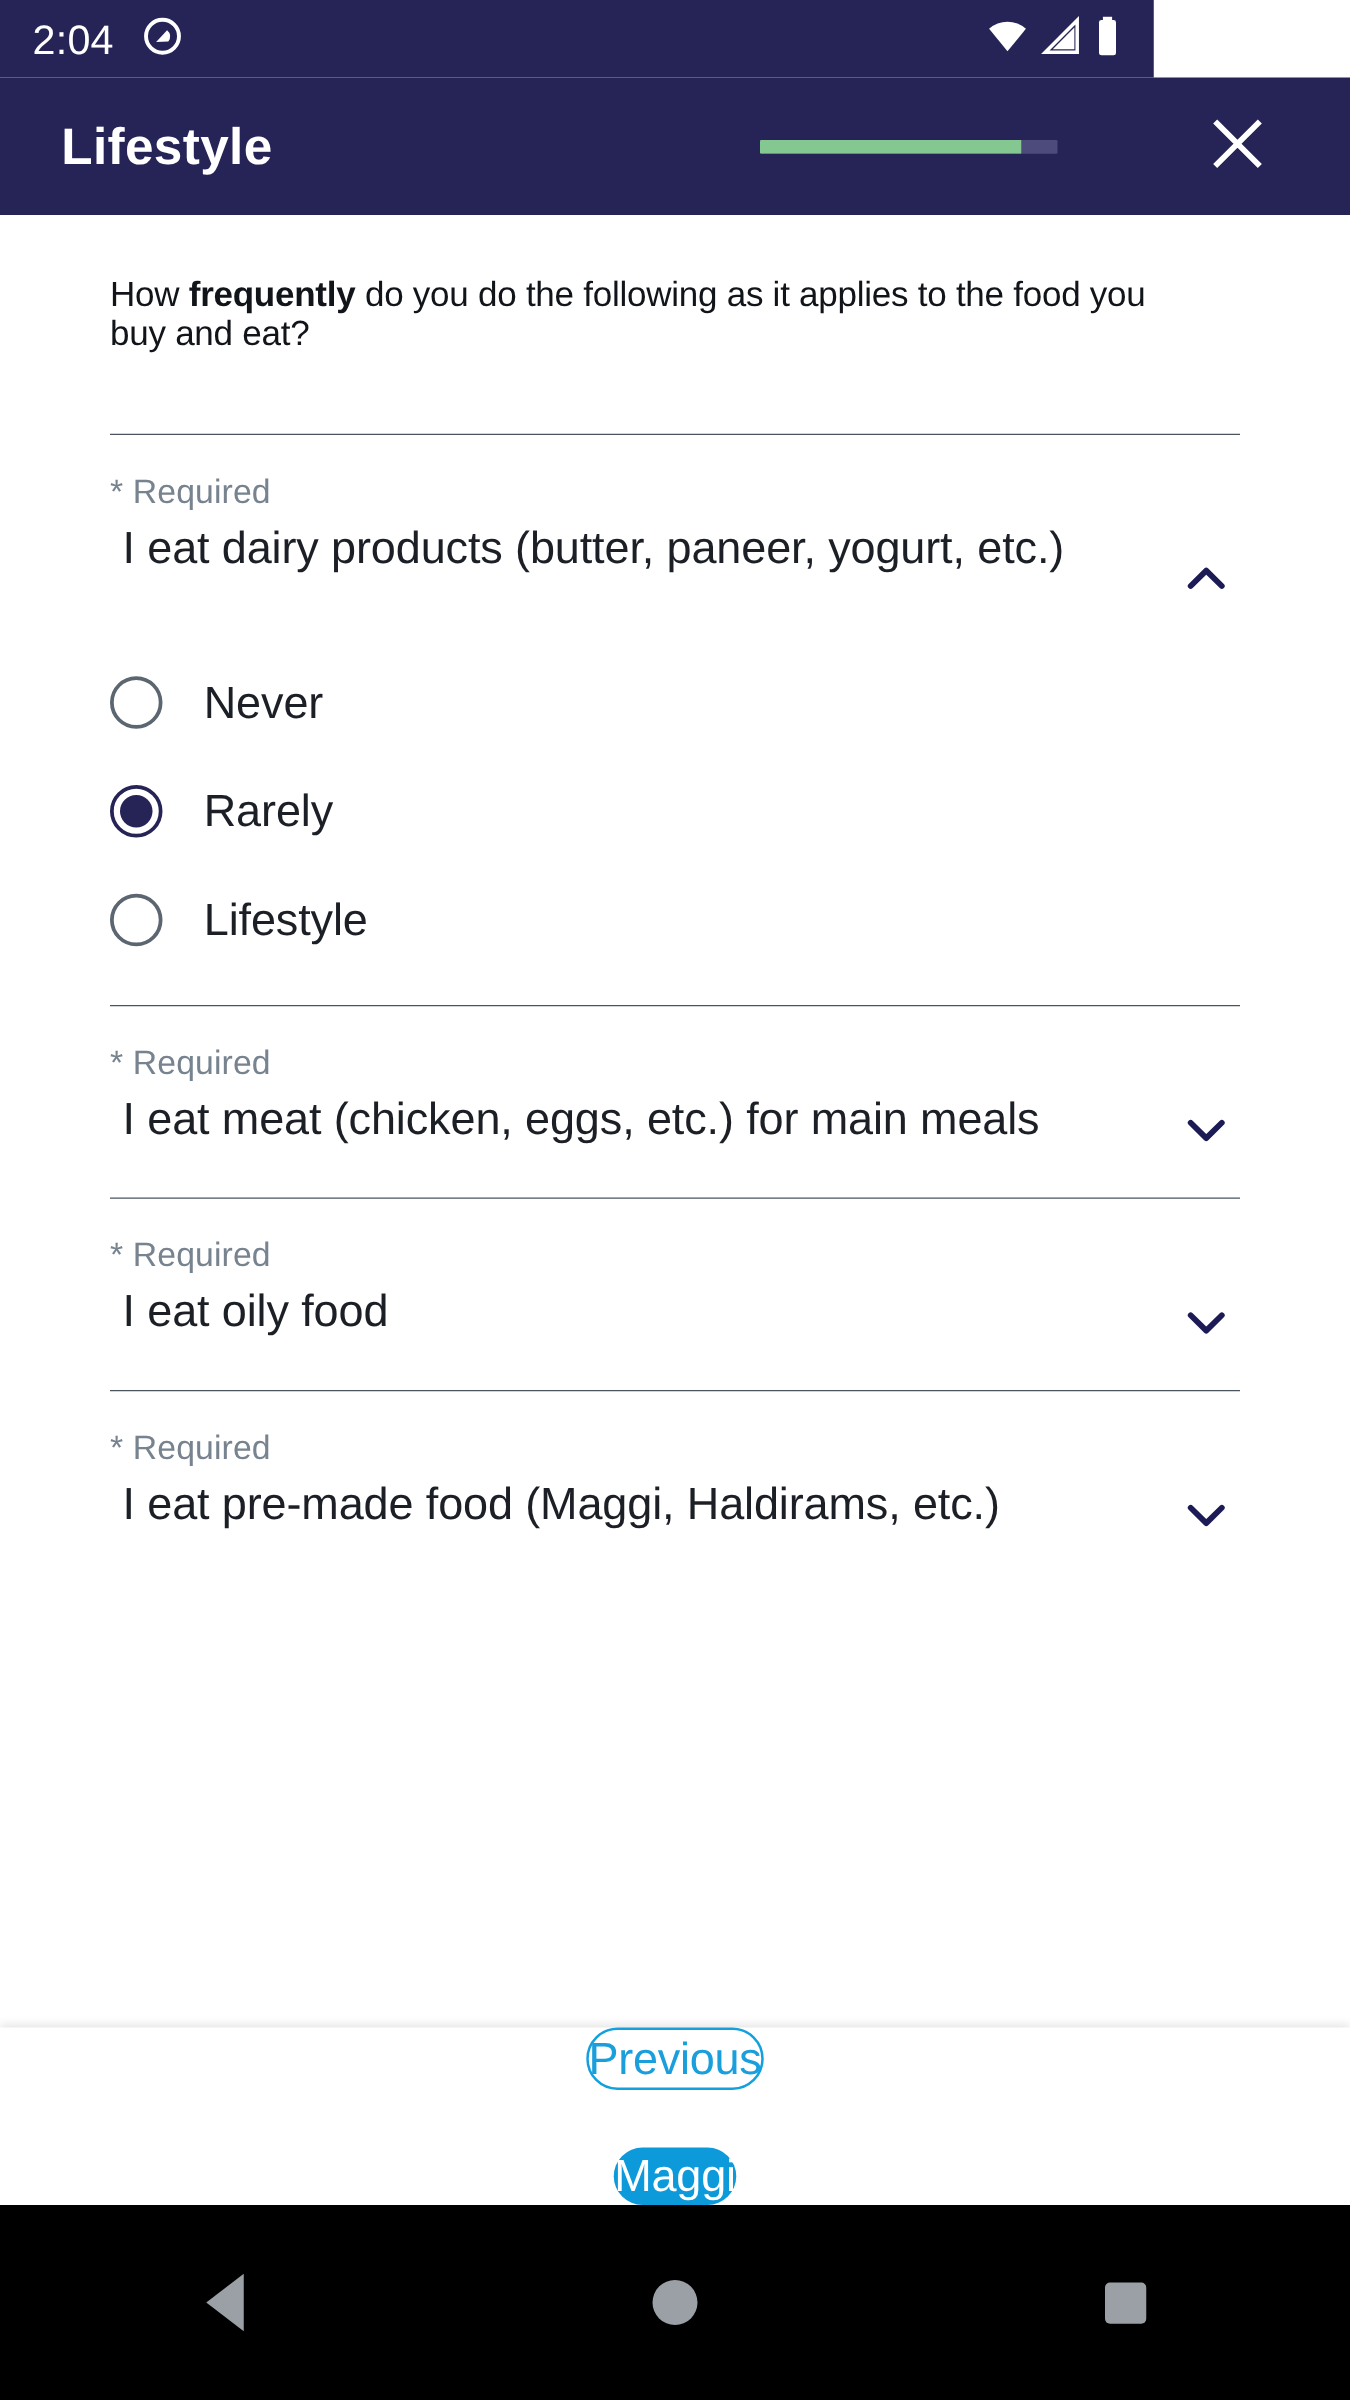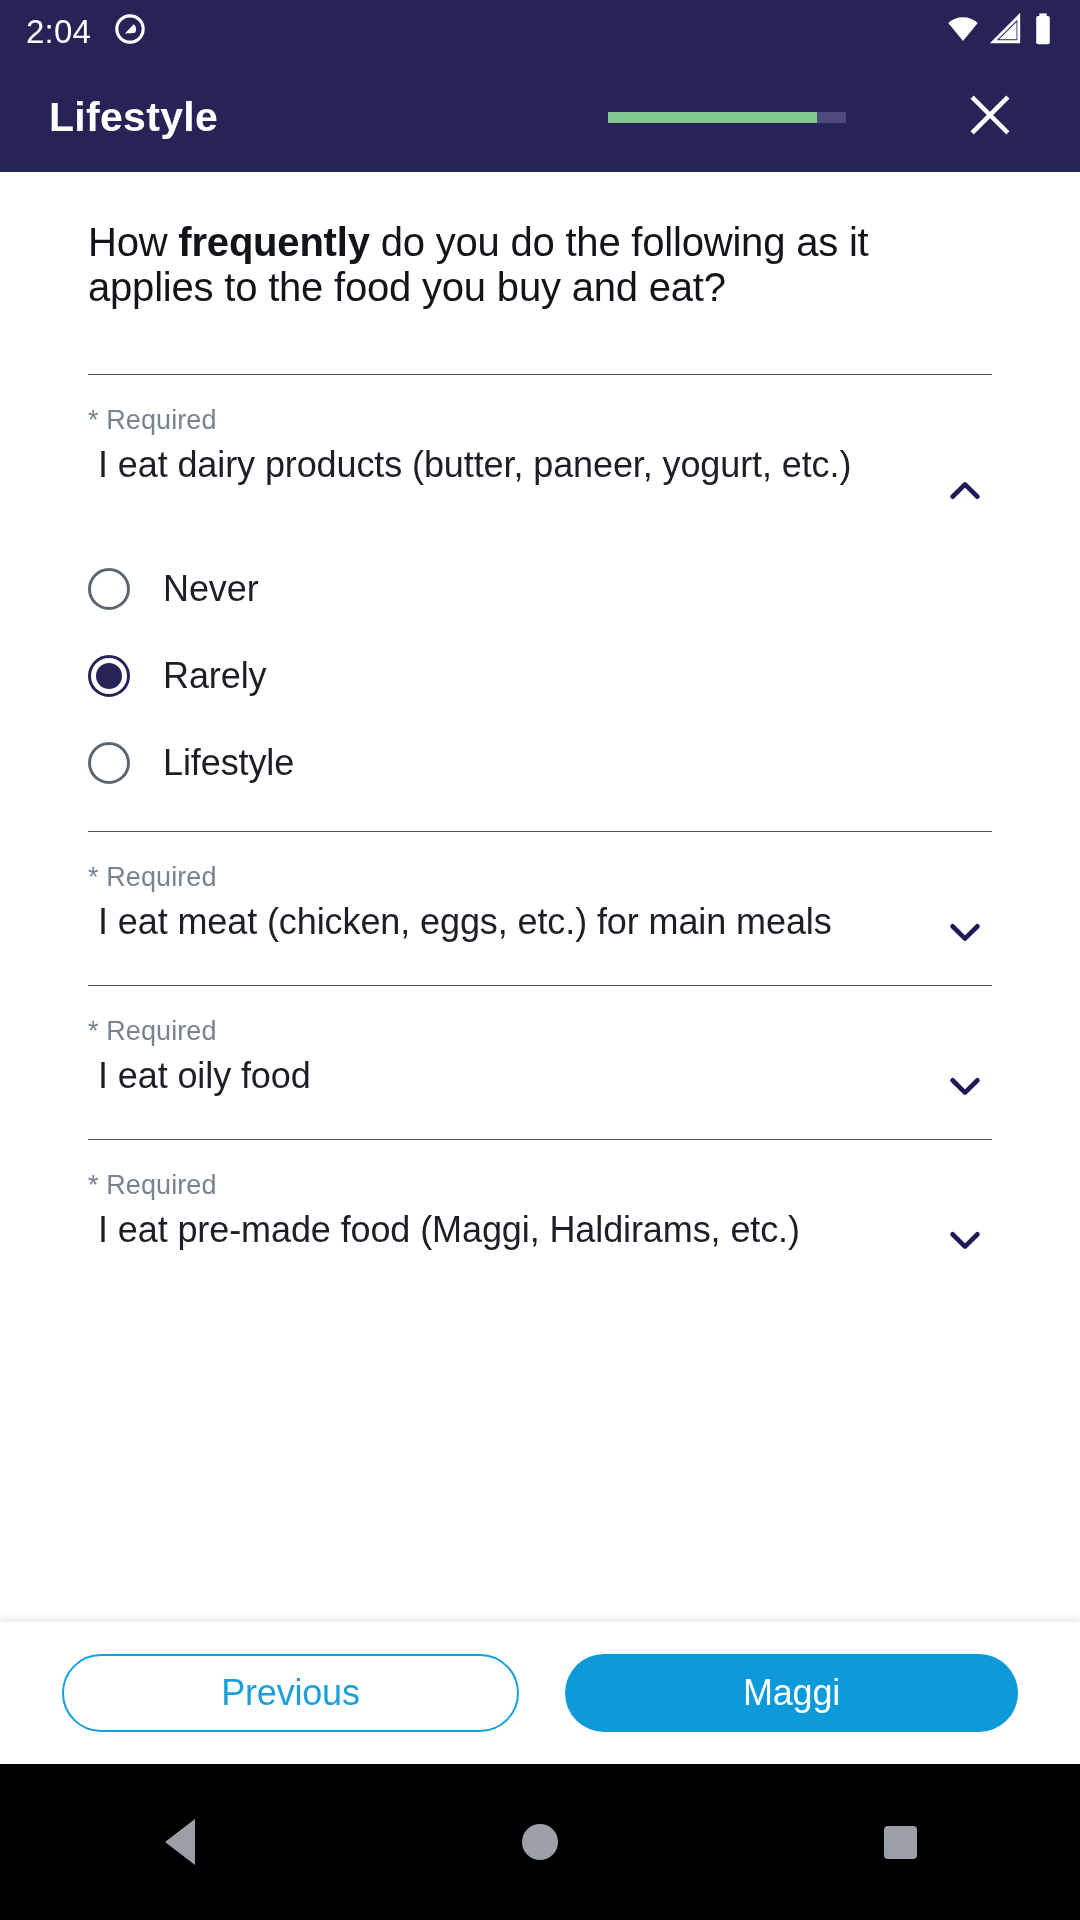--- a/index.html
+++ b/index.html
@@ -7,21 +7,21 @@
   html, body {
     width:1080px; height:1920px;
     background:#ffffff;
     font-family:"Liberation Sans", sans-serif;
     overflow:hidden;
   }
   #screen { position:relative; width:1080px; height:1920px; background:#fff; }
 
   
   .status-bar {
-    position:absolute; top:0; left:0; width:1080px; height:62px;
+    position:absolute; top:0; left:0; width:923px; height:62px;
     background:#262456; color:#fff;
     display:flex; align-items:center; padding:0 26px;
   }
   .status-left { display:flex; align-items:center; gap:22px; }
   .status-time { font-size:33px; letter-spacing:0.2px; line-height:1; }
   .status-right { margin-left:auto; display:flex; align-items:center; gap:9px; }
 
   
   .app-bar {
     position:absolute; top:62px; left:0; width:1080px; height:110px;
@@ -38,21 +38,21 @@
     display:flex; align-items:center; justify-content:center; cursor:pointer;
   }
 
   
   .content {
     position:absolute; top:172px; left:0; width:1080px; height:1450px;
     background:#fff; overflow:hidden;
   }
   .q-header {
     padding:48px 120px 0 88px;
-    font-size:40px; line-height:1.12; color:#111418; letter-spacing:-0.2px;
+    font-size:28px; line-height:1.12; color:#111418; letter-spacing:-0.2px;
   }
   .q-header b { font-weight:bold; }
 
   .rule { height:1px; background:#4a5560; margin:64px 88px 0 88px; }
 
   .question-block { padding:30px 88px 0 88px; position:relative; }
   .required-label {
     font-size:27px; color:#77838f; letter-spacing:0.1px; margin-bottom:8px;
   }
   .question-row { display:flex; align-items:flex-start;margin-left:10px; }
@@ -83,20 +83,21 @@
   }
   .option-label { font-size:36px; color:#1c2026; letter-spacing:-0.1px; }
 
   .block-divider { height:1px; background:#4a5560; margin:24px 88px 0 88px; }
 
   
   .footer {
     position:absolute; top:1622px; left:0; width:1080px; height:142px;
     background:#fff; display:flex; align-items:center; gap:46px; padding:0 62px;
     box-shadow:0 -3px 7px rgba(0,0,0,0.10);
+    flex-direction:column;
   }
   .btn {
     height:78px; border-radius:42px; font-size:36px;
     display:flex; align-items:center; justify-content:center; cursor:pointer;
     letter-spacing:-0.2px;
   }
   .btn-previous {
     flex:1; background:#fff; border:2.5px solid #13a0dd; color:#1a9fdc;
   }
   .btn-next { flex:1; background:#0d9adb; color:#fff; border:none; }

